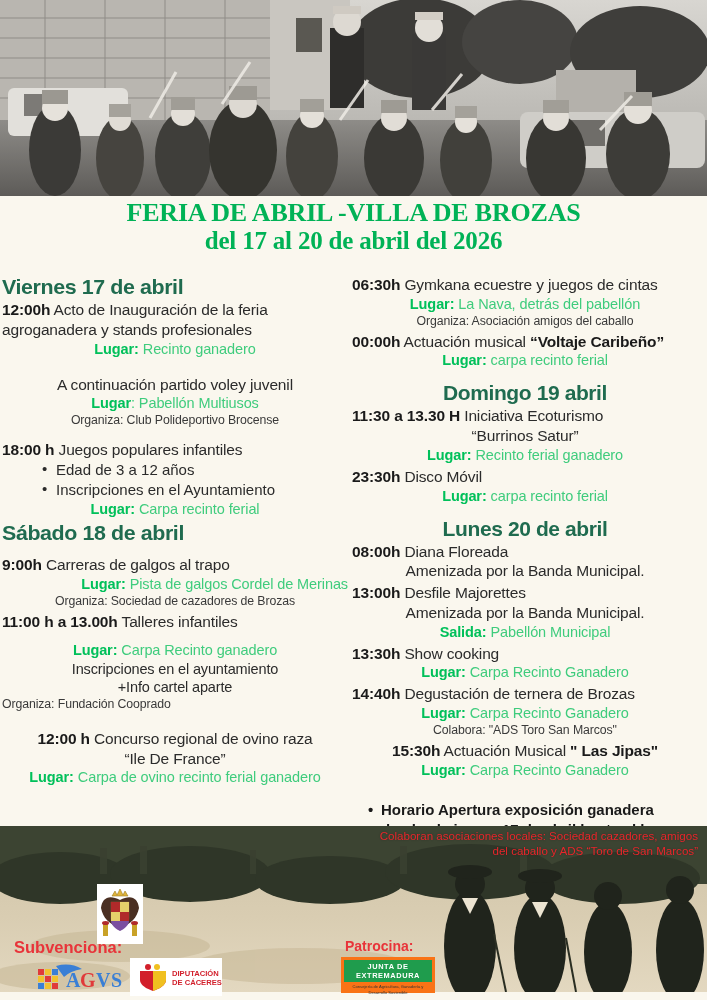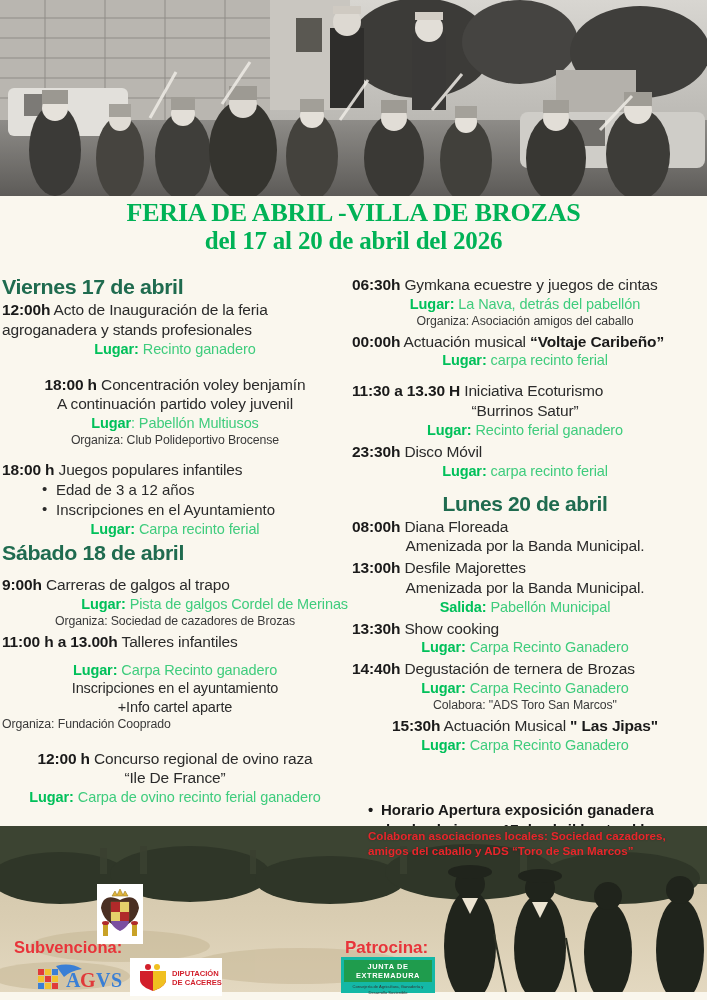--- a/index.html
+++ b/index.html
@@ -132,23 +132,23 @@
     top: 826px; left: 0;
     width: 707px; height: 166px;
     overflow: hidden;
     background: #8a8a7a;
   }
   .bottom-photo svg { display: block; width: 100%; height: 100%; }
 
   .collab {
     position: absolute;
     top: 828px; left: 368px; width: 330px;
-    text-align: left;
+    text-align: right;
     font-size: 11.6px;
-    font-weight: bold;
+    font-weight: normal;
     color: #e8262b;
     line-height: 1.3;
     text-shadow: 0 0 2px rgba(0,0,0,.25);
   }
 
   .organiza {
     position: absolute;
     top: 833px; left: 16px; width: 230px;
     text-align: center;
     font-size: 17.5px;
@@ -166,36 +166,36 @@
   .shield svg { display: block; }
 
   .subv {
     position: absolute;
     top: 938px; left: 14px;
     font-size: 16.5px; font-weight: bold; color: #e8343a;
   }
   .patro {
     position: absolute;
     top: 938px; left: 345px;
-    font-size: 17px; font-weight: bold; color: #e8343a;
+    font-size: 14px; font-weight: bold; color: #e8343a;
   }
 
   .logo-agvs {
     position: absolute; top: 960px; left: 36px;
     width: 96px; height: 34px;
   }
   .logo-dip {
     position: absolute; top: 958px; left: 130px;
     width: 92px; height: 38px;
     background: #ffffff;
   }
   .logo-junta {
     position: absolute; top: 957px; left: 341px;
     width: 94px; height: 36px;
-    background: #14b8a6;
+    background: #f97316;
     padding: 3px 3px;
   }
   .junta-bar {
     background: #1f9c4d;
     color: #ffffff;
     font-size: 7.4px;
     font-weight: bold;
     letter-spacing: 0.6px;
     text-align: center;
     padding: 2px 0;
@@ -342,24 +342,20 @@
         <div class="line">agroganadera y stands profesionales</div>
         <div class="place c">
           <span class="lab">Lugar:</span>
           <span>Recinto ganadero</span>
         </div>
       </div>
 
       <div class="spacer-m"></div>
 
       <div class="ev">
-        <div class="line c">
-          <span class="time">18:00 h</span>
-          <span>Concentración voley benjamín</span>
-        </div>
         <div class="line c">A continuación partido voley juvenil</div>
         <div class="place c">
           <span class="lab">Lugar</span><span>: Pabellón Multiusos</span>
         </div>
         <div class="org c">Organiza: Club Polideportivo Brocense</div>
       </div>
 
       <div class="spacer-s"></div>
 
       <div class="ev">
@@ -448,20 +444,21 @@
       </div>
       <div class="place c">
         <span class="lab">Lugar:</span>
         <span>carpa recinto ferial</span>
       </div>
     </div>
 
     <div class="spacer-s"></div>
 
     <div>
+      <div class="day-head c">Domingo 19 abril</div>
 
       <div class="ev">
         <div class="line">
           <span class="time">11:30 a 13.30 H</span>
           <span>Iniciativa Ecoturismo</span>
         </div>
         <div class="line c">“Burrinos Satur”</div>
         <div class="place c">
           <span class="lab">Lugar:</span>
           <span>Recinto ferial ganadero</span>

